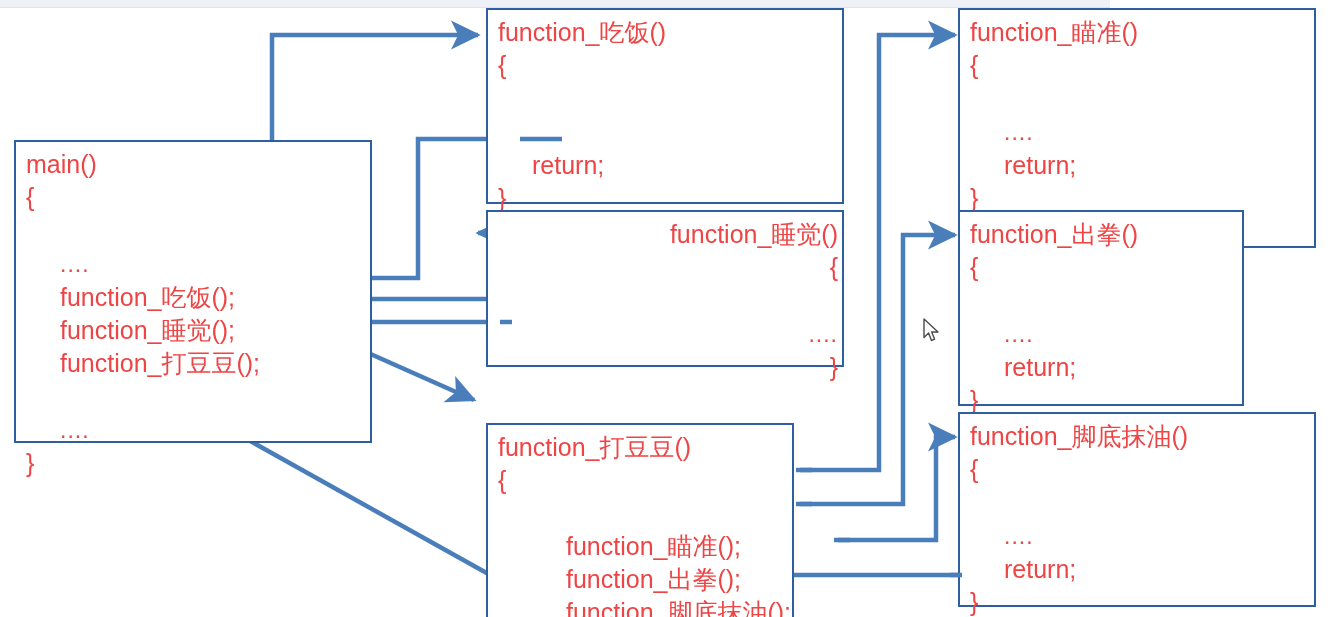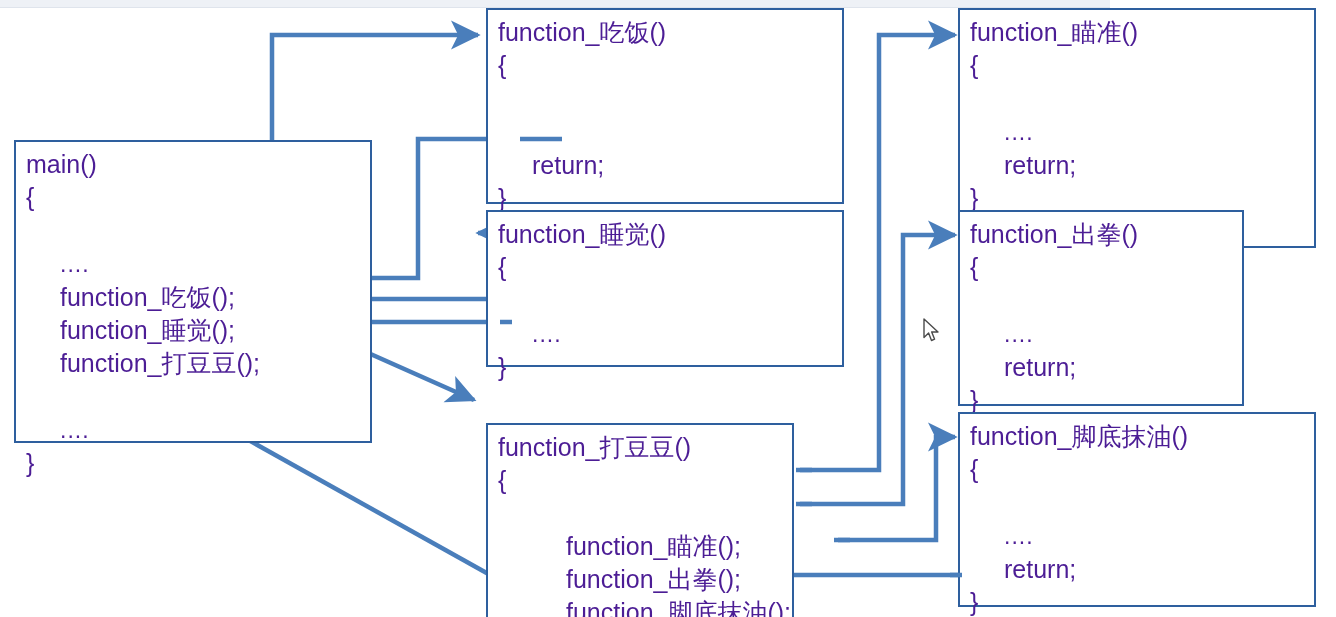--- a/index.html
+++ b/index.html
@@ -21,21 +21,21 @@
     background:#ffffff;
     z-index:4;
   }
   .code{
     position:absolute;
     left:10px;top:6px;right:4px;
     white-space:pre;
     font-family:"Liberation Sans","DejaVu Sans",sans-serif;
     font-size:25px;
     line-height:33px;
-    color:#4c1d95;
+    color:#ef4444;
     letter-spacing:0px;
   }
   .code .ind{display:inline-block;width:34px;}
   .code .dots{letter-spacing:1px;font-size:23px;}
   svg.wires{position:absolute;left:0;top:0;width:1336px;height:617px;z-index:2;overflow:visible;}
   svg.wires-top{z-index:6;}
   .cursor{position:absolute;z-index:9;pointer-events:none;}
 </style>
 </head>
 <body>
@@ -89,21 +89,21 @@
 
   <div class="codebox" style="left:486px;top:8px;width:358px;height:196px;">
     <div class="code"><span>function_吃饭()</span>
 <span>{</span>
 
 <span class="ind"></span><span class="dots">....</span>
 <span class="ind"></span><span>return;</span>
 <span>}</span></div>
   </div>
 
-  <div class="codebox" style="left:486px;top:210px;width:358px;height:157px;">
+  <div class="codebox" style="left:486px;top:210px;width:358px;height:157px;text-align:right;">
     <div class="code"><span>function_睡觉()</span>
 <span>{</span>
 
 <span class="ind"></span><span class="dots">....</span>
 <span>}</span></div>
   </div>
 
   <div class="codebox" style="left:486px;top:399px;width:308px;height:230px;margin-top:24px;">
     <div class="code"><span>function_打豆豆()</span>
 <span>{</span>

